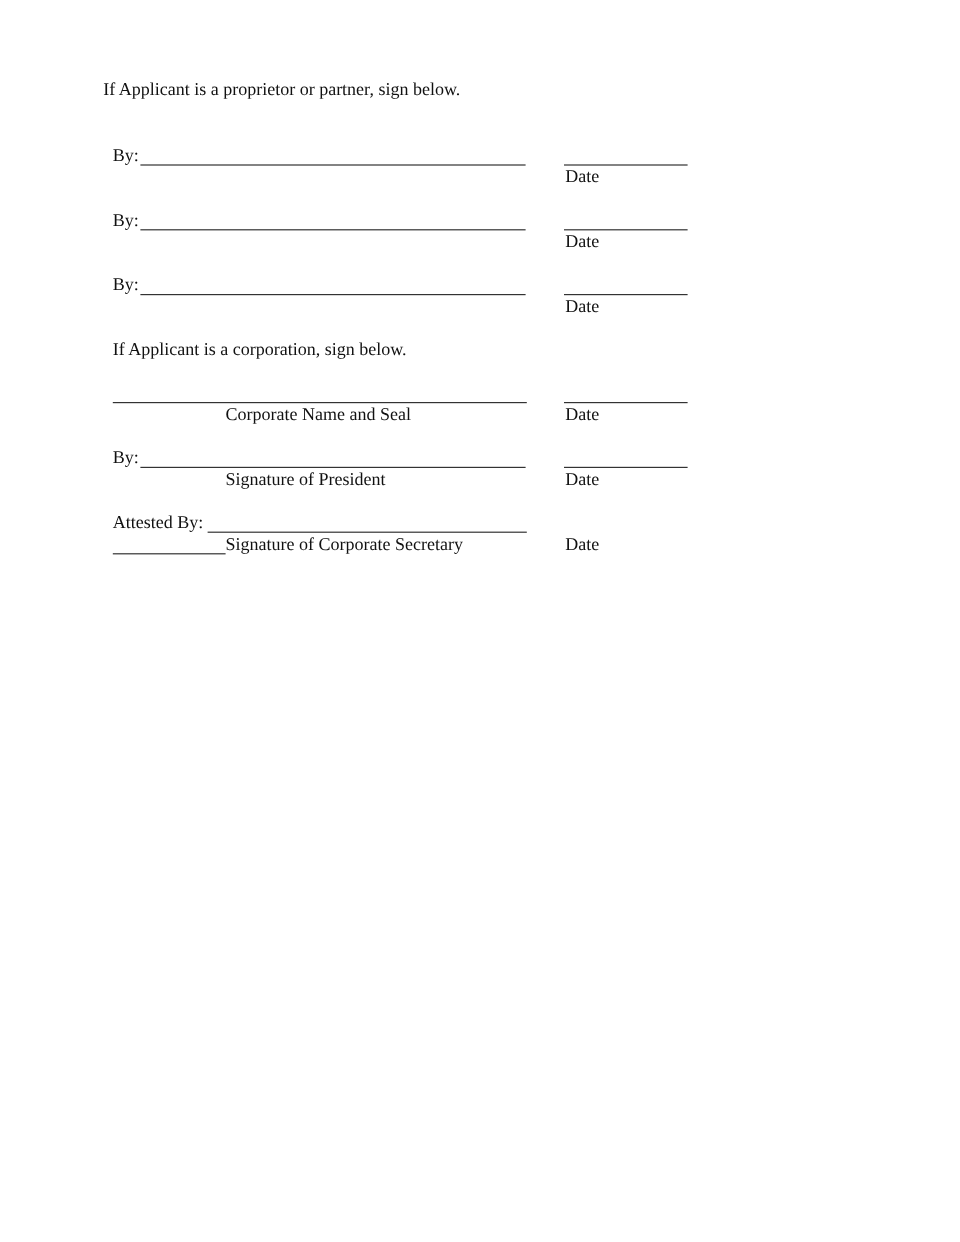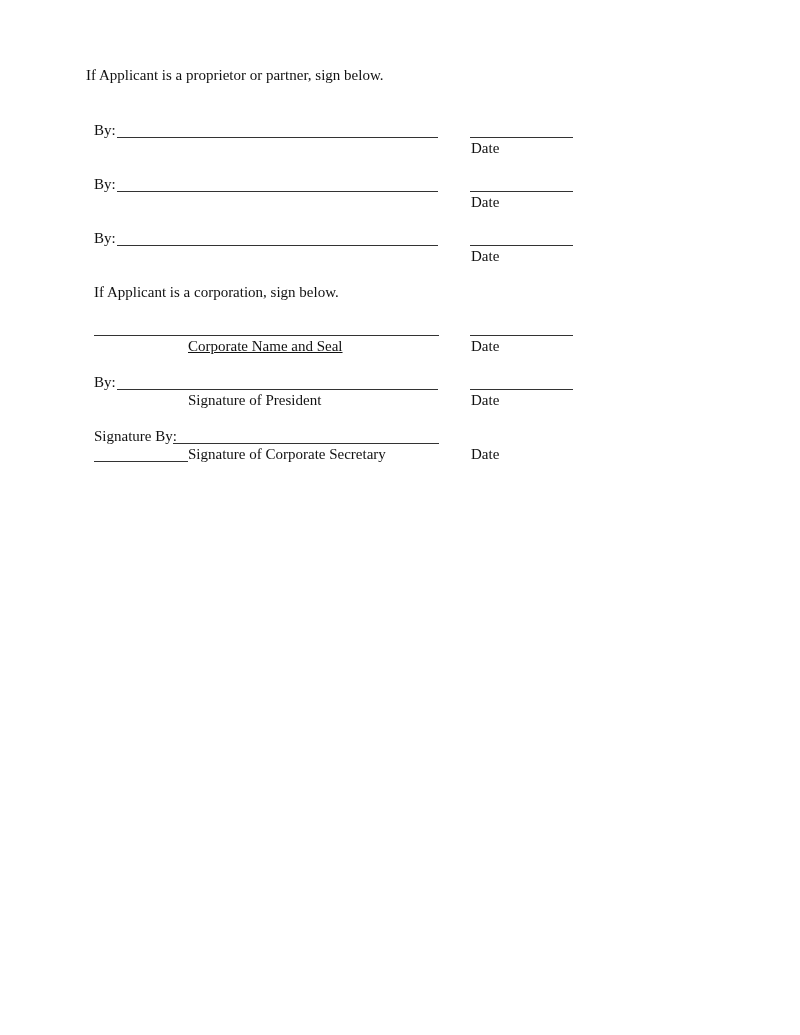--- a/index.html
+++ b/index.html
@@ -29,26 +29,26 @@
 
 <div class="abs" style="left:94px; top:230px;">By:</div>
 <div class="line field" style="left:117px; width:321px; top:231px; height:14px;"></div>
 <div class="line field" style="left:470px; width:103px; top:231px; height:14px;"></div>
 <div class="abs" style="left:471px; top:248px;">Date</div>
 
 <div class="abs" style="left:94px; top:284px;">If Applicant is a corporation, sign below.</div>
 
 <div class="line field" style="left:94px; width:345px; top:321px; height:14px;"></div>
 <div class="line field" style="left:470px; width:103px; top:321px; height:14px;"></div>
-<div class="abs" style="left:188px; top:338px;text-decoration:underline;">Corporate Name and Seal</div>
+<div class="abs" style="left:188px; top:338px;">Corporate Name and Seal</div>
 <div class="abs" style="left:471px; top:338px;">Date</div>
 
 <div class="abs" style="left:94px; top:374px;">By:</div>
 <div class="line field" style="left:117px; width:321px; top:375px; height:14px;"></div>
 <div class="line field" style="left:470px; width:103px; top:375px; height:14px;"></div>
 <div class="abs" style="left:188px; top:392px;text-align:right;">Signature of President</div>
 <div class="abs" style="left:471px; top:392px;">Date</div>
 
-<div class="abs" style="left:94px; top:428px;">Signature By:</div>
+<div class="abs" style="left:94px; top:428px;">Attested By:</div>
 <div class="line field" style="left:173px; width:266px; top:429px; height:14px;"></div>
 <div class="line field" style="left:94px; width:94px; top:447px; height:14px;"></div>
 <div class="abs" style="left:188px; top:446px;">Signature of Corporate Secretary</div>
 <div class="abs" style="left:471px; top:446px;">Date</div>
 
 </body></html>

